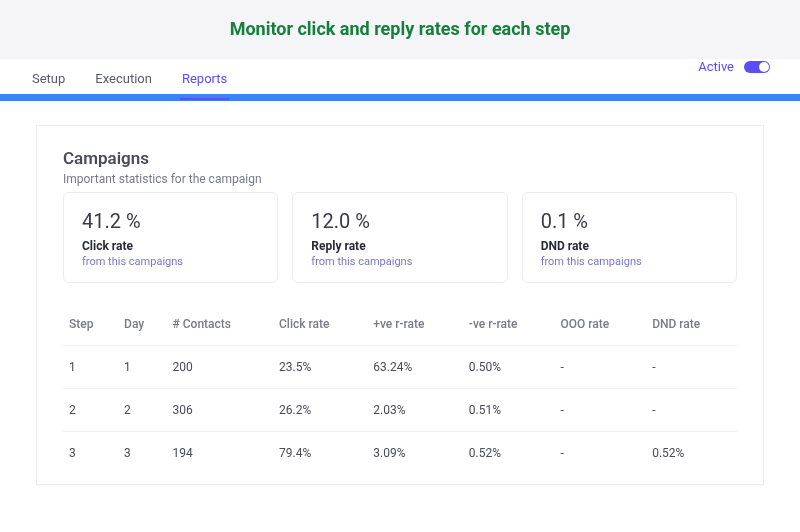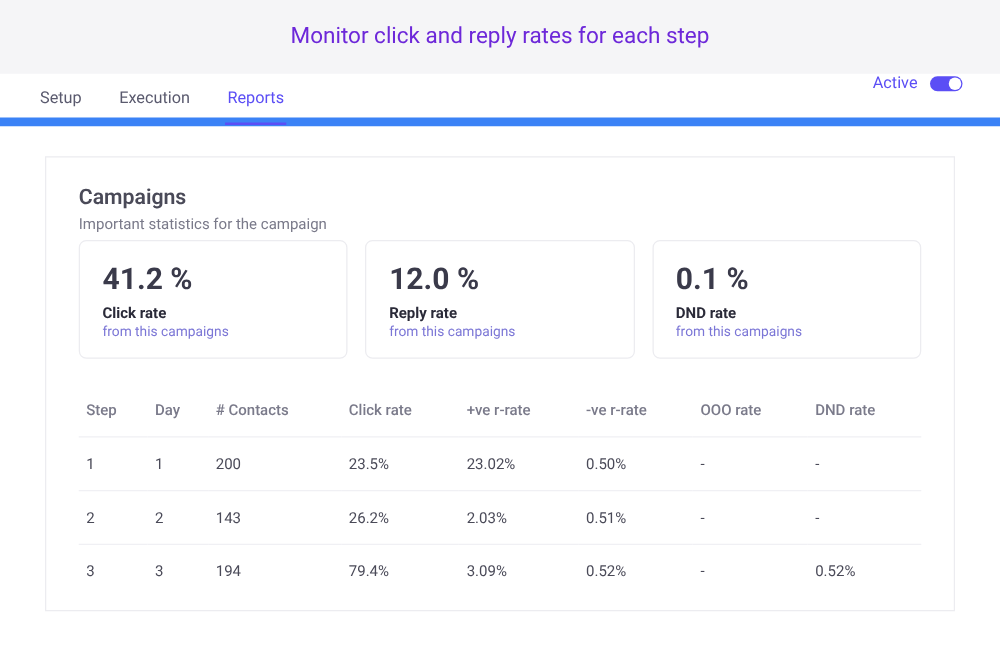--- a/index.html
+++ b/index.html
@@ -1,37 +1,37 @@
 <!DOCTYPE html>
 <html><head>
 <meta charset="utf-8">
 <style>
 * { box-sizing: border-box; margin: 0; padding: 0; }
 body { font-family: -apple-system, BlinkMacSystemFont, "Segoe UI", Roboto, sans-serif; background: #fff; color: #1a1a2e; width: 800px; height: 532px; overflow: hidden; }
 
 .hero { background: #f5f5f7; text-align: center; padding: 18px 0 20px; }
-.hero h1 { font-size: 18px; font-weight: 400; color: #6d28d9; }
+.hero h1 { font-size: 18px; font-weight: 700; color: #15803d; }
 
 .tabbar { border-bottom: 7px solid #3b82f6; padding: 0 30px; display: flex; align-items: flex-start; height: 42px; }
 .tabs { display: flex; gap: 26px; flex: 1; }
 .tab { font-size: 13px; color: #5a5a6e; padding: 12px 2px; cursor: pointer; border-bottom: 2px solid transparent; }
 .tab.active { color: #5b4ef5; border-bottom-color: #5b4ef5; }
 .right-slot { display: flex; align-items: center; gap: 10px; }
 .active-label { color: #5b4ef5; font-size: 13px; }
 .toggle { width: 26px; height: 12px; background: #5b4ef5; border-radius: 8px; position: relative; cursor: pointer; }
 .toggle-knob { width: 10px; height: 10px; background: #fff; border-radius: 50%; position: absolute; top: 1px; right: 1px; }
 
 .panel-wrap { padding: 24px 36px; }
 .panel { border: 1px solid #ececf0; border-radius: 0; padding: 22px 26px 10px; }
 .panel-title { font-size: 17px; color: #4a4a58; font-weight: 600; margin-bottom: 4px; }
 .panel-sub { font-size: 12px; color: #7a7a8a; margin-bottom: 6px; }
 
 .cards { display: flex; gap: 14px; margin-bottom: 22px; }
 .card { flex: 1; border: 1px solid #ececf0; border-radius: 6px; padding: 16px 18px 14px; }
-.card-val { font-size: 24px; color: #3a3a4a; font-weight: 700; }
+.card-val { font-size: 20px; color: #3a3a4a; font-weight: 400; }
 .card-label { font-size: 12px; font-weight: 700; color: #2a2a38; margin-top: 6px; }
 .card-sub { font-size: 11px; color: #7b76d6; margin-top: 2px; }
 
 table { width: 100%; border-collapse: collapse; font-size: 12px; }
 th { text-align: left; font-weight: 500; color: #7a7a8a; padding: 12px 6px 14px; }
 td { color: #4a4a58; padding: 14px 6px; border-top: 1px solid #f0f0f4; }
 </style>
 </head>
 <body>
 
@@ -88,29 +88,29 @@
           <th>OOO rate</th>
           <th>DND rate</th>
         </tr>
       </thead>
       <tbody>
         <tr>
           <td>1</td>
           <td>1</td>
           <td>200</td>
           <td>23.5%</td>
-          <td>23.02%</td>
+          <td>63.24%</td>
           <td>0.50%</td>
           <td>-</td>
           <td>-</td>
         </tr>
         <tr>
           <td>2</td>
           <td>2</td>
-          <td>143</td>
+          <td>306</td>
           <td>26.2%</td>
           <td>2.03%</td>
           <td>0.51%</td>
           <td>-</td>
           <td>-</td>
         </tr>
         <tr>
           <td>3</td>
           <td>3</td>
           <td>194</td>

